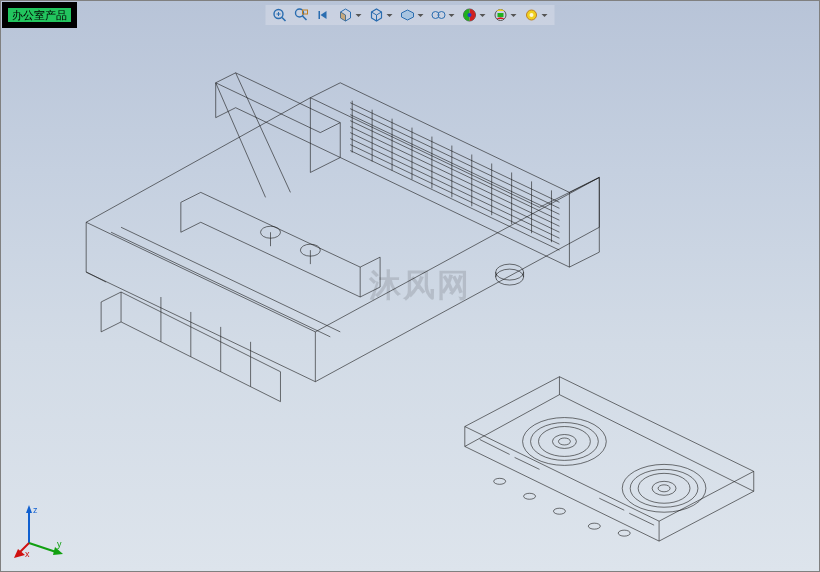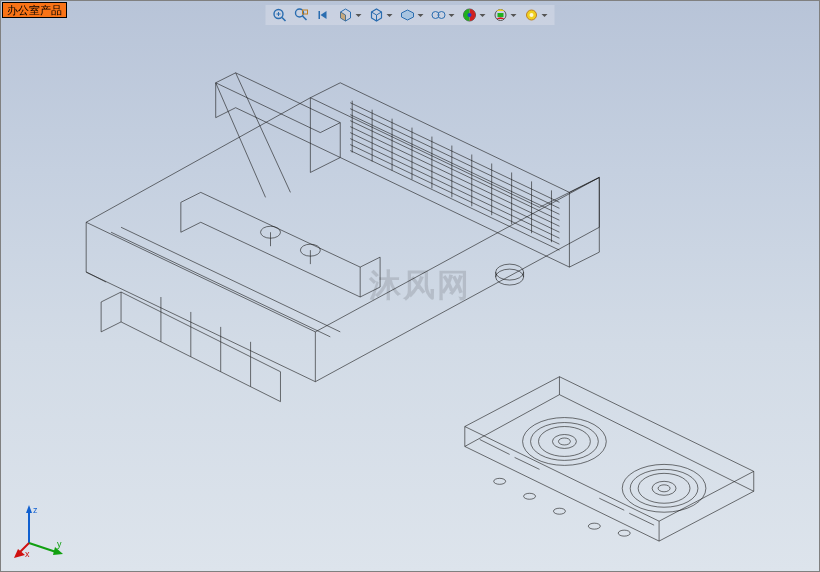--- a/index.html
+++ b/index.html
@@ -9,22 +9,22 @@
   background: linear-gradient(to bottom, #b8c4d8 0%, #c5d0e0 30%, #d2dbe6 60%, #dde4ec 100%);
   font-family: "SimSun", Arial, sans-serif;
   position: relative;
   overflow: hidden;
   border: 1px solid #808080;
 }
 .tag-label {
   position: absolute;
   top: 1px;
   left: 1px;
-  background: #f97316;
-  border: 1px solid #000000;
+  background: #22c55e;
+  border: 6px solid #000000;
   padding: 0 4px;
   font-size: 11px;
   color: #000;
   line-height: 14px;
 }
 .toolbar {
   position: absolute;
   top: 4px;
   left: 50%;
   transform: translateX(-50%);

